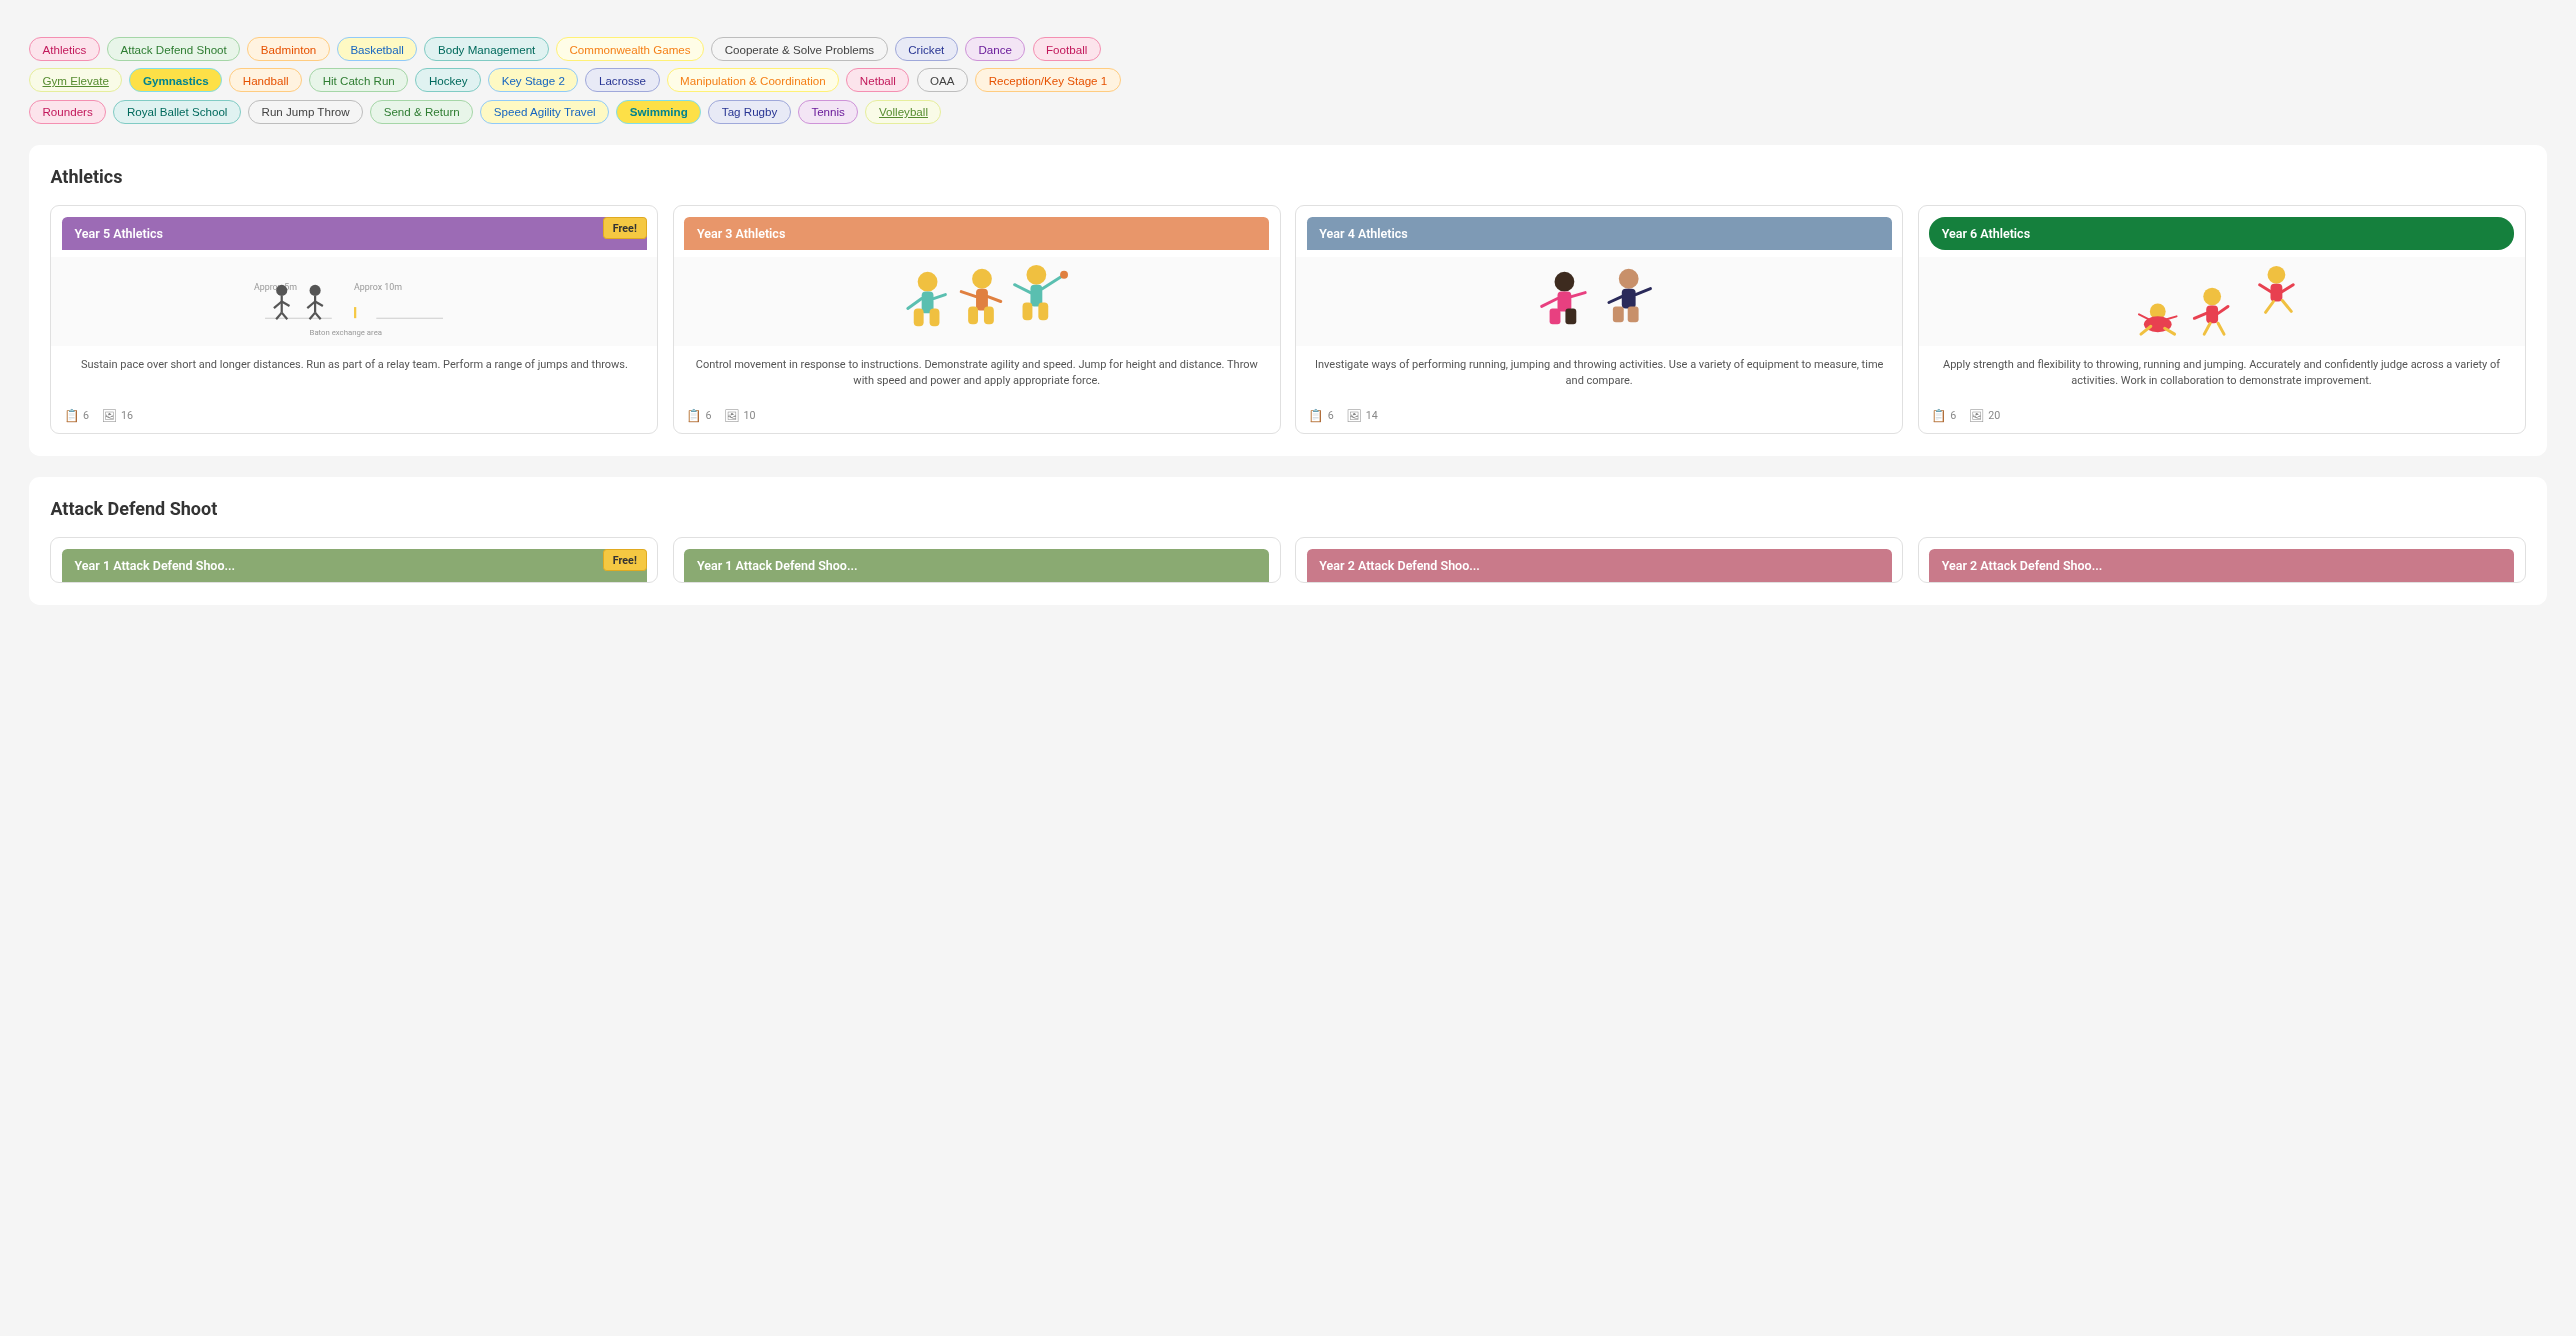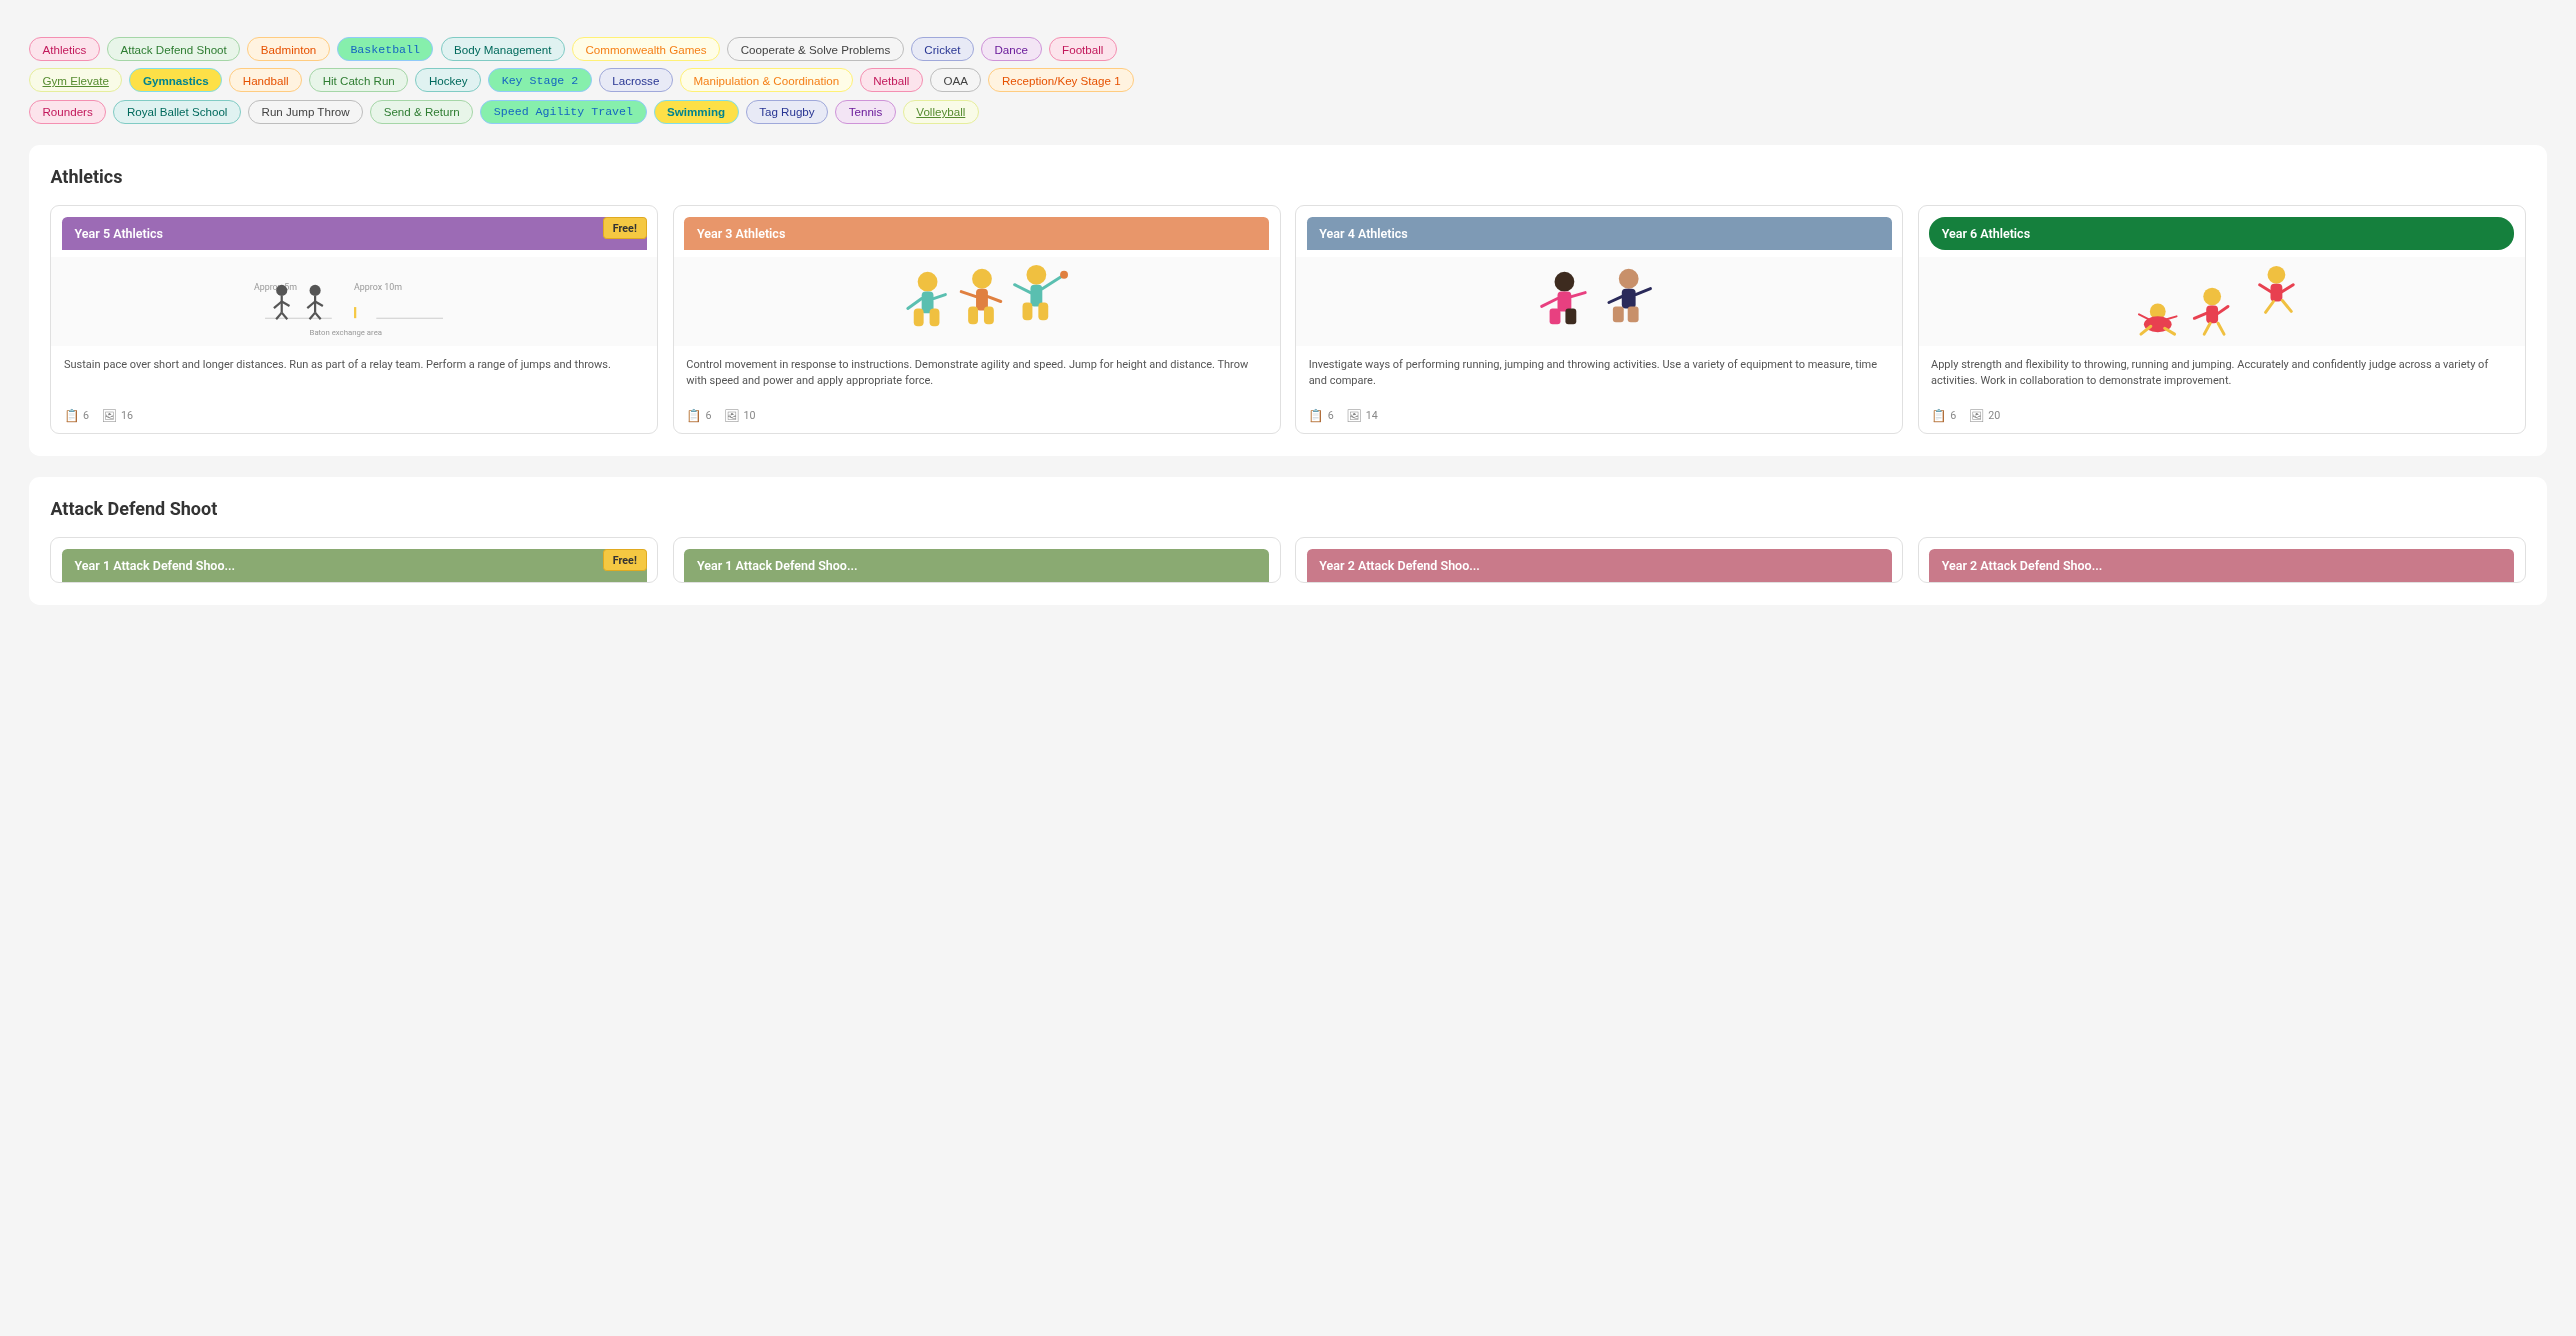--- a/index.html
+++ b/index.html
@@ -29,21 +29,21 @@
       border-radius: 18px;
       font-size: 11.6px;
       cursor: pointer;
       border: 0.9px solid transparent;
       white-space: nowrap;
       font-weight: 400;
     }
     .tag-pink { background: #fce4ec; border-color: #f48fb1; color: #c2185b; }
     .tag-green { background: #e8f5e9; border-color: #a5d6a7; color: #2e7d32; }
     .tag-orange { background: #fff3e0; border-color: #ffcc80; color: #e65100; }
-    .tag-blue { background: #86efac; border-color: #90caf9; color: #1565c0; font-family: Liberation Mono, monospace; }
+    .tag-blue { background: #fef9c3; border-color: #90caf9; color: #1565c0; }
     .tag-teal { background: #e0f2f1; border-color: #80cbc4; color: #00695c; }
     .tag-purple { background: #f3e5f5; border-color: #ce93d8; color: #6a1b9a; }
     .tag-yellow { background: #fffde7; border-color: #fff176; color: #f57f17; }
     .tag-indigo { background: #e8eaf6; border-color: #9fa8da; color: #283593; }
     .tag-grey { background: #f5f5f5; border-color: #bdbdbd; color: #424242; }
     .tag-lime { background: #f9fbe7; border-color: #e6ee9c; color: #558b2f; text-decoration: underline; }
     .tag-cyan { background: #fde047; border-color: #80deea; color: #00838f; font-weight: bold; }
 
     .section-container {
       background: #fff;
@@ -116,20 +116,21 @@
       height: 100%;
     }
     .card-body {
       padding: 10.7px 12.5px;
       flex: 1;
     }
     .card-description {
       font-size: 11px;
       color: #555;
       line-height: 1.5;
+      text-align: center;
     }
     .card-footer {
       padding: 7.1px 12.5px 10.7px;
       display: flex;
       gap: 12.5px;
       align-items: center;
     }
     .card-stat {
       display: flex;
       align-items: center;

